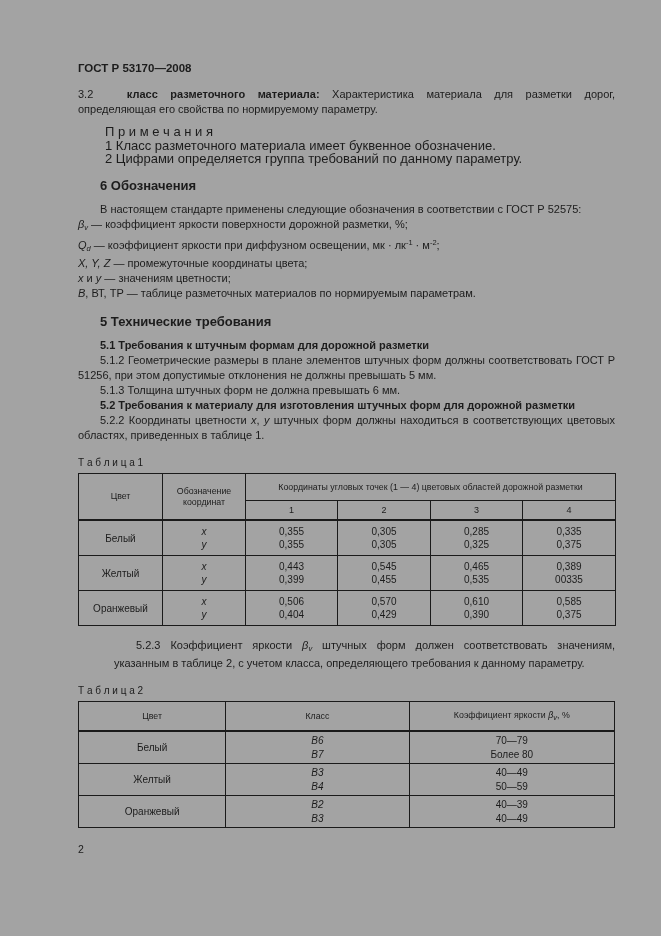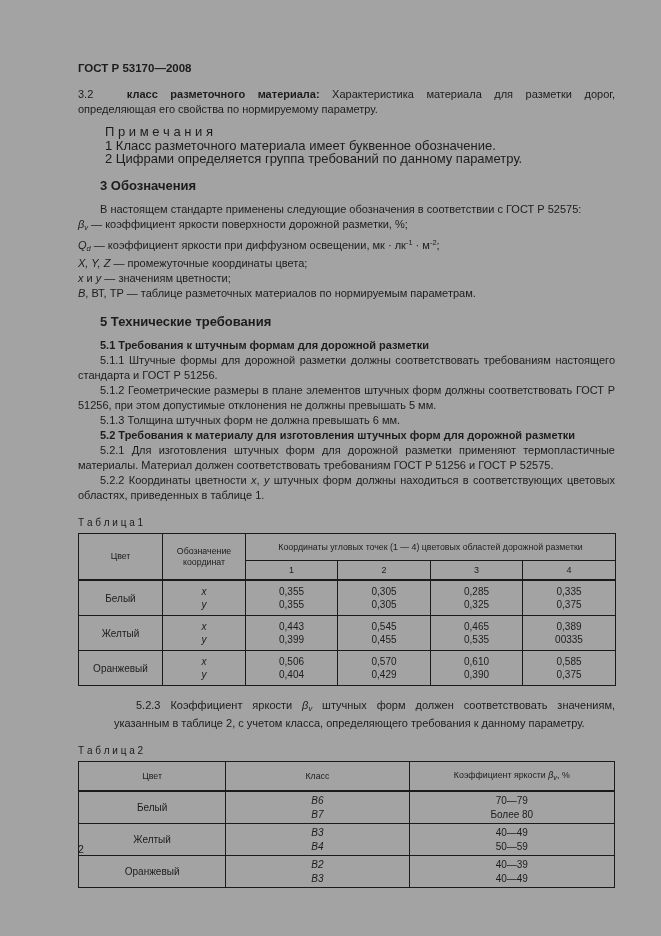--- a/index.html
+++ b/index.html
@@ -94,35 +94,33 @@
     <div class="doc-header">ГОСТ Р 53170—2008</div>
 
     <p class="body-p"><span>3.2  </span><span class="r-b">класс разметочного материала: </span><span>Характеристика материала для разметки дорог, определяющая его свойства по нормируемому параметру.</span></p>
 
     <div class="notes">
       <div class="note-title">П р и м е ч а н и я</div>
       <div class="note-item">1  Класс разметочного материала имеет буквенное обозначение.</div>
       <div class="note-item">2  Цифрами определяется группа требований по данному параметру.</div>
     </div>
 
-    <h2>3  Обозначения</h2>
+    <h2>6  Обозначения</h2>
     <p class="body-p indent">В настоящем стандарте применены следующие обозначения в соответствии с ГОСТ Р 52575:</p>
     <p class="def-line"><span class="r-i">β</span><span class="r-sub">v</span><span> — коэффициент яркости поверхности дорожной разметки, %;</span></p>
     <p class="def-line"><span class="r-i">Q</span><span class="r-sub">d</span><span> — коэффициент яркости при диффузном освещении, мк · лк</span><span class="r-sup">-1</span><span> · м</span><span class="r-sup">-2</span><span>;</span></p>
     <p class="def-line"><span class="r-i">X, Y, Z</span><span> — промежуточные координаты цвета;</span></p>
     <p class="def-line"><span class="r-i">x</span><span> и </span><span class="r-i">y</span><span> — значениям цветности;</span></p>
     <p class="def-line"><span class="r-i">B</span><span>, ВТ, ТР — таблице разметочных материалов по нормируемым параметрам.</span></p>
 
     <h2>5  Технические требования</h2>
     <p class="body-p indent bold">5.1  Требования к штучным формам для дорожной разметки</p>
-    <p class="body-p indent">5.1.1  Штучные формы для дорожной разметки должны соответствовать требованиям настоящего стандарта и ГОСТ Р 51256.</p>
     <p class="body-p indent">5.1.2  Геометрические размеры в плане элементов штучных форм должны соответствовать ГОСТ Р 51256, при этом допустимые отклонения не должны превышать 5 мм.</p>
     <p class="body-p indent">5.1.3  Толщина штучных форм не должна превышать 6 мм.</p>
     <p class="body-p indent bold">5.2  Требования к материалу для изготовления штучных форм для дорожной разметки</p>
-    <p class="body-p indent">5.2.1  Для изготовления штучных форм для дорожной разметки применяют термопластичные материалы. Материал должен соответствовать требованиям ГОСТ Р 51256 и ГОСТ Р 52575.</p>
     <p class="body-p indent"><span>5.2.2  Координаты цветности </span><span class="r-i">x</span><span>, </span><span class="r-i">y</span><span> штучных форм должны находиться в соответствующих цветовых областях, приведенных в таблице 1.</span></p>
 
     <div class="table-label">Т а б л и ц а  1</div>
     <table class="t1">
       <colgroup>
         <col style="width:84px">
           <col style="width:83px">
         <col style="width:92px">
           <col style="width:93px">
           <col style="width:92px">

